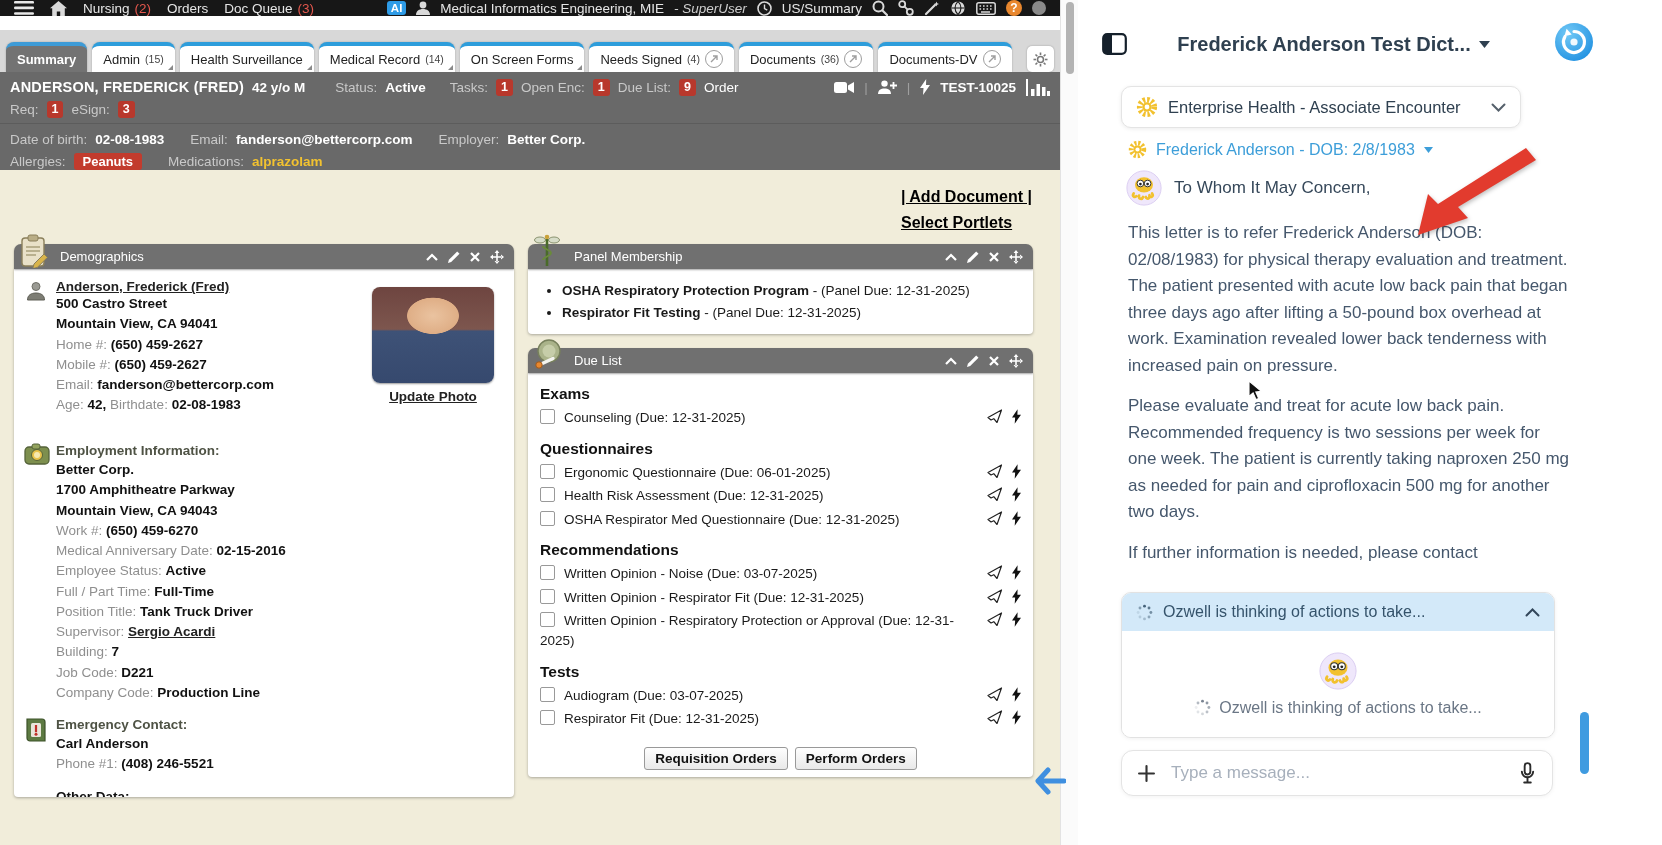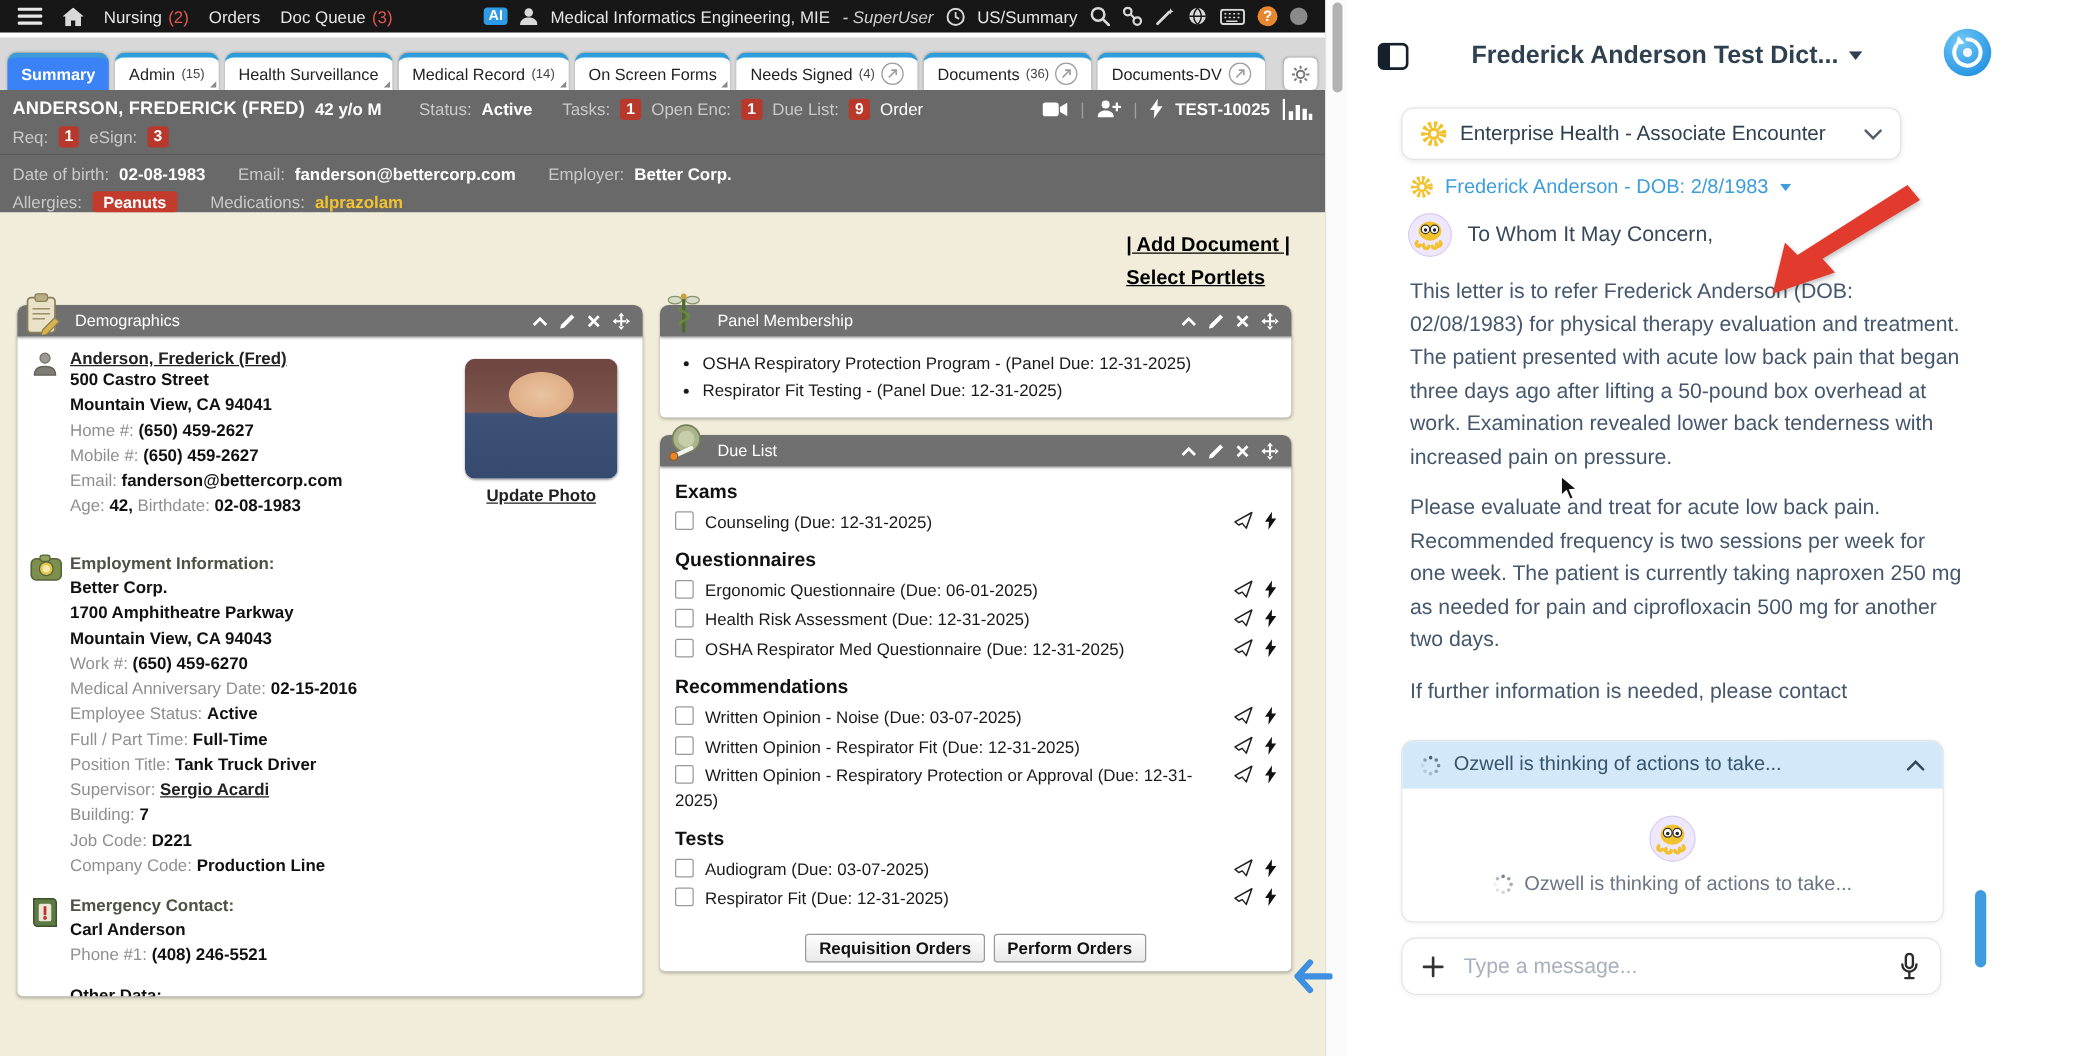--- a/index.html
+++ b/index.html
@@ -1,37 +1,37 @@
 <!DOCTYPE html>
 <html><head>
 <meta charset="utf-8">
 <style>
   html,body{margin:0;padding:0;background:#fff;}
   .screen{position:relative;width:1662px;height:845px;overflow:hidden;background:#fff;
     font-family:"Liberation Sans",sans-serif;}
   
-  .topbar{position:absolute;left:0;top:0;width:1060px;height:26px;background:#171717;
+  .topbar{position:absolute;left:0;top:0;width:1060px;height:16px;background:#171717;
     display:flex;align-items:center;gap:16px;padding:0 14px;box-sizing:border-box;
     color:#e6e6e6;font-size:13.5px;}
   .tb-item{display:flex;align-items:center;gap:5px;cursor:default;white-space:nowrap;}
   .tb-count{color:#e2574d;}
   .tb-right{margin-left:auto;display:flex;align-items:center;gap:10px;}
   .ai-badge{background:#2e9be6;color:#fff;font-weight:700;font-size:11.5px;padding:1px 4px;border-radius:3px;}
   .tb-role{color:#cfcfcf;font-style:italic;}
   .help-badge{width:16px;height:16px;border-radius:50%;background:#e8872e;color:#fff;font-weight:700;
     font-size:12px;display:flex;align-items:center;justify-content:center;}
   .presence-dot{width:14px;height:14px;border-radius:50%;background:#8a8a8a;}
   
   .tabstrip{position:absolute;left:0;top:30px;width:1060px;height:42px;background:#d8d8d8;
     display:flex;align-items:flex-end;gap:5px;padding:0 6px;box-sizing:border-box;}
   .tab{position:relative;height:26px;display:flex;align-items:center;gap:5px;background:#fff;
     border-radius:8px 8px 0 0;border-top:4px solid #2d9ddb;padding:0 11px;font-size:13px;color:#222;
     box-shadow:0 0 2px rgba(0,0,0,.25);white-space:nowrap;cursor:default;}
   .tab-count{font-size:10.5px;color:#444;}
-  .tab.active{background:#3b82f6;border-top-color:#3d9bd7;color:#fff;font-weight:700;}
+  .tab.active{background:#737373;border-top-color:#3d9bd7;color:#fff;font-weight:700;}
   .tab.menu::after{content:"";position:absolute;right:2px;bottom:2px;
     border-left:5px solid transparent;border-bottom:5px solid #8a8a8a;}
   .ext{width:16px;height:16px;border:1.5px solid #9e9e9e;border-radius:50%;display:flex;
     align-items:center;justify-content:center;flex:none;}
   .cog-btn{margin-left:10px;margin-bottom:0;background:#fff;border-radius:5px;width:32px;height:26px;
     display:flex;align-items:center;justify-content:center;box-shadow:0 0 2px rgba(0,0,0,.3);}
   
   .ph{position:absolute;left:0;top:72px;width:1060px;height:98px;background:#696969;color:#fff;
     font-size:13.5px;padding:4px 10px;box-sizing:border-box;}
   .ph-row{display:flex;align-items:center;gap:8px;height:22px;}
@@ -72,21 +72,21 @@
       linear-gradient(180deg,#6e4540 0%,#7d564e 44%,#3e5277 46%,#36496e 100%);
     box-shadow:0 1px 2px rgba(0,0,0,.4);}
   .update-photo{display:inline-block;margin-top:6px;font-weight:700;text-decoration:underline;color:#222;cursor:pointer;text-align:right;}
   .d-sec{position:relative;padding-left:30px;margin-top:14px;}
   .d-sec-ico{position:absolute;left:-2px;top:0;}
   .sec-title{font-weight:700;color:#4e5244;margin-bottom:2px;}
   .sup-link{font-weight:700;text-decoration:underline;color:#222;cursor:pointer;}
   
   .pm-list{margin:2px 0 2px 22px;padding:0;}
   .pm-list li{margin:2px 0;line-height:1.45;}
-  .pm-name{font-weight:400;}
+  .pm-name{font-weight:700;}
   
   .dl-sec{font-weight:700;font-size:15.5px;margin:10px 0 3px;color:#111;}
   .dl-sec:first-child{margin-top:2px;}
   .dl-item{position:relative;padding:2px 44px 2px 0;line-height:1.45;}
   .cb{display:inline-block;width:13px;height:13px;border:1.5px solid #999;border-radius:2px;background:#fff;
     margin-right:9px;vertical-align:-2px;cursor:pointer;}
   .dl-icons{position:absolute;right:0;top:3px;display:flex;gap:9px;align-items:center;}
   .dl-icons span{display:flex;cursor:pointer;}
   .dl-btns{text-align:center;margin-top:16px;display:flex;justify-content:center;gap:7px;}
   .btn{background:linear-gradient(#fefefe,#e9e9e9);border:1px solid #999;border-radius:3px;

